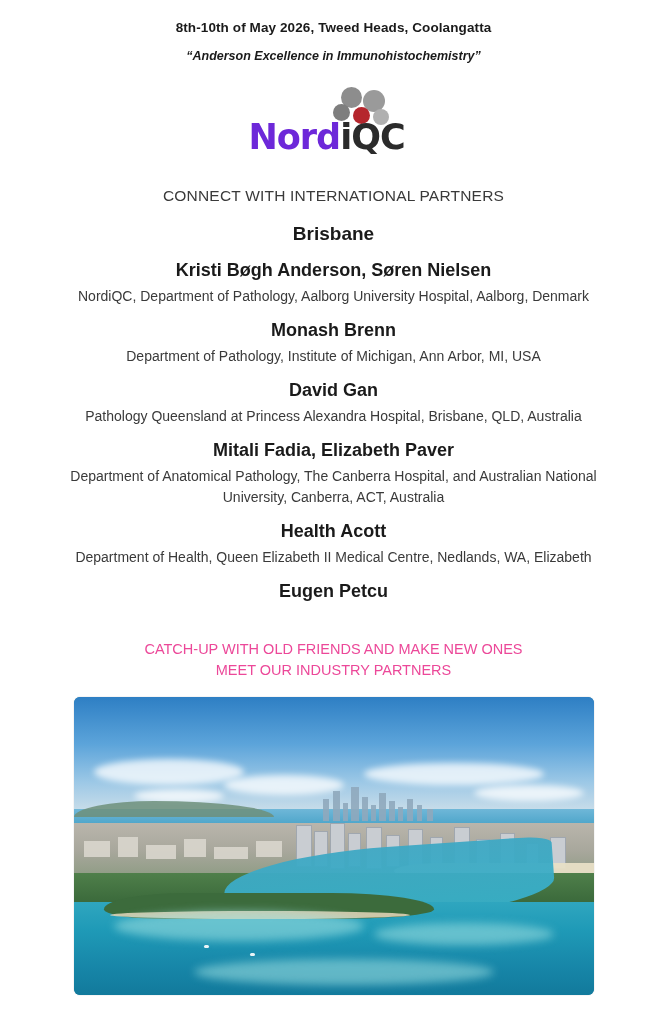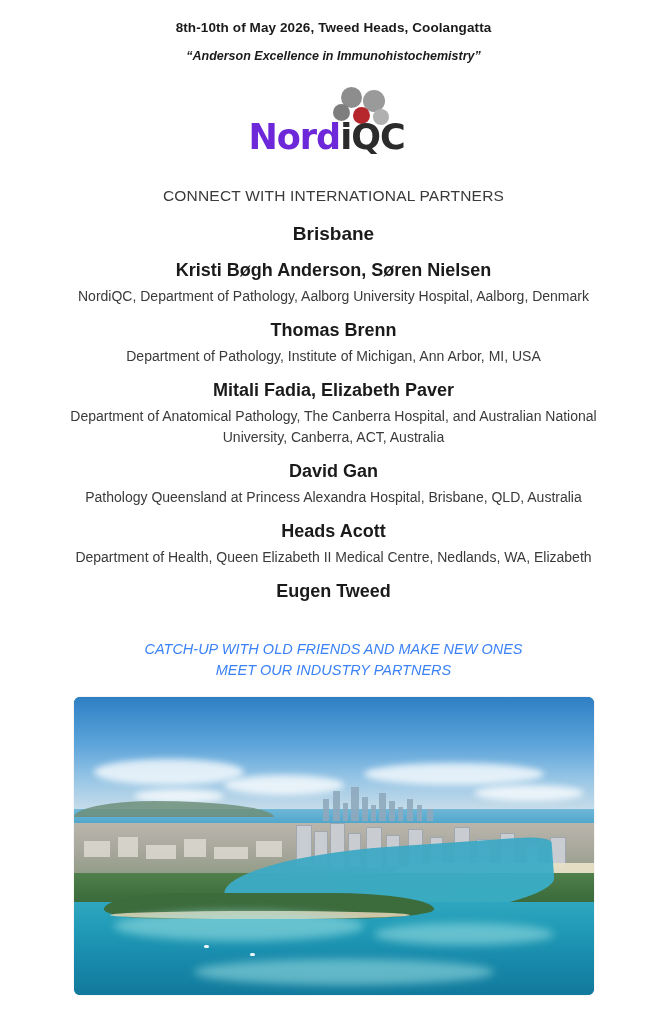--- a/index.html
+++ b/index.html
@@ -116,22 +116,21 @@
     line-height: 1.5;
     margin-top: 3px;
     padding: 0 6px;
   }
 
   .catchup {
     margin-top: 34px;
     text-align: center;
     font-size: 14.5px;
     line-height: 1.45;
-    color: #3b82f6;
-    font-style: italic;
+    color: #ec4899;
   }
 
   
   .photo-wrap {
     margin-top: 16px;
     display: flex;
     justify-content: center;
   }
   .photo {
     width: 520px;
@@ -304,37 +303,37 @@
   <div class="faculty-title">Brisbane</div>
 
   <div class="faculty-list">
     <div class="faculty-entry">
       <div class="faculty-names">Kristi Bøgh Anderson, Søren Nielsen</div>
       <div class="faculty-affil">NordiQC, Department of Pathology, Aalborg University Hospital, Aalborg, Denmark</div>
     </div>
     <div class="faculty-entry">
     </div>
     <div class="faculty-entry">
-      <div class="faculty-names">Thomas Brenn</div>
+      <div class="faculty-names">Monash Brenn</div>
       <div class="faculty-affil">Department of Pathology, Institute of Michigan, Ann Arbor, MI, USA</div>
+    </div>
+    <div class="faculty-entry">
+      <div class="faculty-names">David Gan</div>
+      <div class="faculty-affil">Pathology Queensland at Princess Alexandra Hospital, Brisbane, QLD, Australia</div>
     </div>
     <div class="faculty-entry">
       <div class="faculty-names">Mitali Fadia, Elizabeth Paver</div>
       <div class="faculty-affil">Department of Anatomical Pathology, The Canberra Hospital, and Australian National University, Canberra, ACT, Australia</div>
     </div>
     <div class="faculty-entry">
-      <div class="faculty-names">David Gan</div>
-      <div class="faculty-affil">Pathology Queensland at Princess Alexandra Hospital, Brisbane, QLD, Australia</div>
-    </div>
-    <div class="faculty-entry">
-      <div class="faculty-names">Heads Acott</div>
+      <div class="faculty-names">Health Acott</div>
       <div class="faculty-affil">Department of Health, Queen Elizabeth II Medical Centre, Nedlands, WA, Elizabeth</div>
     </div>
     <div class="faculty-entry">
-      <div class="faculty-names">Eugen Tweed</div>
+      <div class="faculty-names">Eugen Petcu</div>
     </div>
   </div>
 
   <div class="catchup">
     <div>CATCH-UP WITH OLD FRIENDS AND MAKE NEW ONES</div>
     <div>MEET OUR INDUSTRY PARTNERS</div>
   </div>
 
   <div class="photo-wrap">
     <div class="photo">

